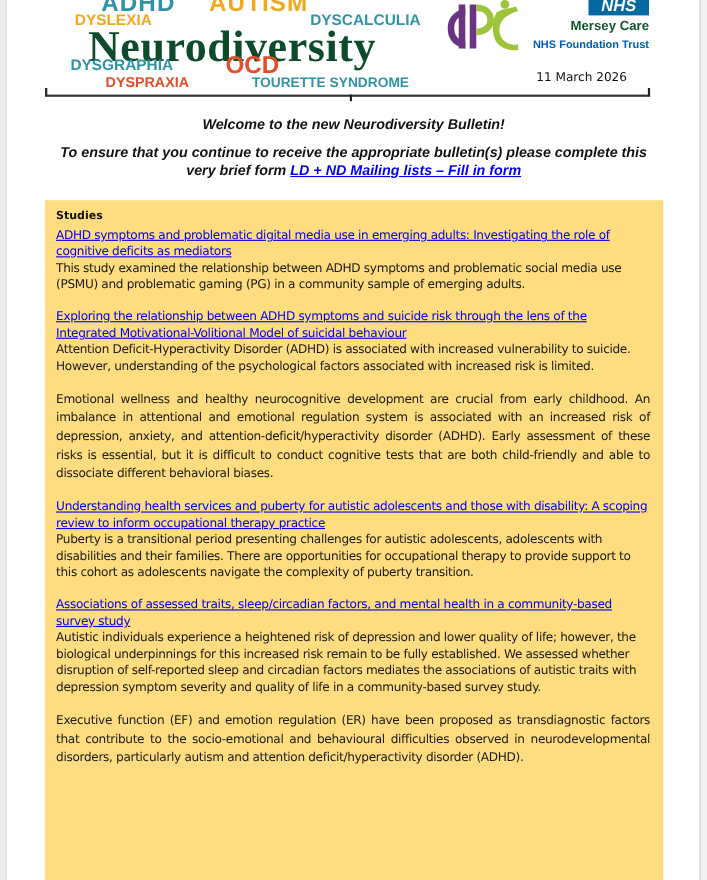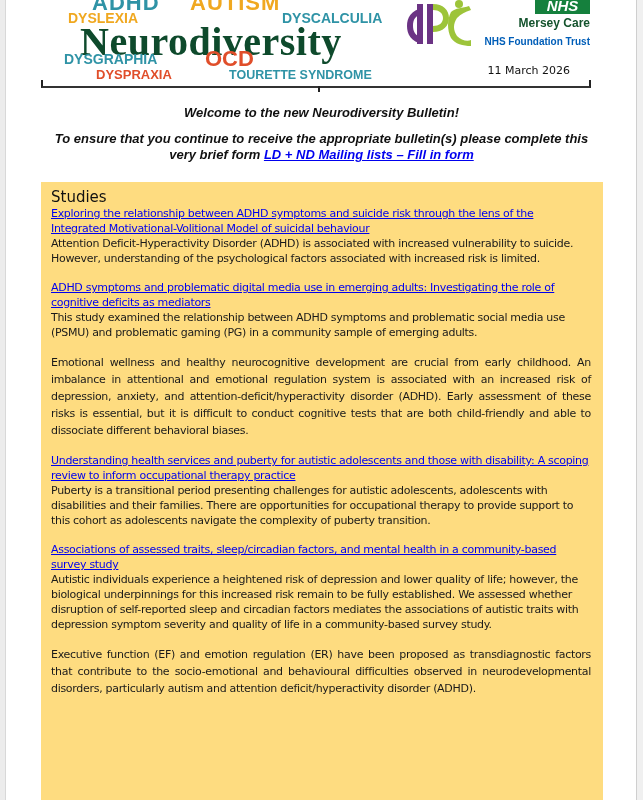--- a/index.html
+++ b/index.html
@@ -22,31 +22,31 @@
   .wc-dysgraph { left: 64px; top: 52px; font-size: 14px; color: #2f93a6; }
   .wc-ocd { left: 205px; top: 48px; font-size: 22px; color: #e04e2a; }
   .wc-dyspraxia { left: 96px; top: 68px; font-size: 13px; color: #e04e2a; }
   .wc-tourette { left: 229px; top: 69px; font-size: 12.5px; color: #2f93a6; }
 
   .bracket { position: absolute; left: 41px; top: 80px; width: 546px; height: 6px; border-left: 2px solid #222; border-right: 2px solid #222; border-bottom: 2px solid #222; border-bottom-color: #333; }
   .bracket-tick { position: absolute; left: 318px; top: 86px; width: 2px; height: 6px; background: #222; }
 
   .logo-dpc { position: absolute; left: 405px; top: 0; width: 70px; height: 46px; }
 
-  .nhs-box { position: absolute; left: 535px; top: 0; width: 55px; height: 14px; background: #15803d; color: #fff; font-family: "Liberation Sans", sans-serif; font-weight: bold; font-style: italic; font-size: 15px; line-height: 12px; text-align: center; overflow: hidden; }
+  .nhs-box { position: absolute; left: 535px; top: 0; width: 55px; height: 14px; background: #0369a1; color: #fff; font-family: "Liberation Sans", sans-serif; font-weight: bold; font-style: italic; font-size: 15px; line-height: 12px; text-align: center; overflow: hidden; }
   .mersey { position: absolute; left: 486px; top: 16px; width: 104px; text-align: right; font-family: "Liberation Sans", sans-serif; font-weight: bold; font-size: 12px; color: #14532d; }
   .trust { position: absolute; left: 470px; top: 36px; width: 120px; text-align: right; font-family: "Liberation Sans", sans-serif; font-weight: bold; font-size: 10px; color: #005eb8; }
   .issue-date { position: absolute; left: 440px; top: 64px; width: 130px; text-align: right; font-family: "DejaVu Sans", sans-serif; font-size: 11px; color: #111; }
 
   .welcome { position: absolute; left: 0; top: 105px; width: 643px; text-align: center; font-family: "Liberation Sans", sans-serif; font-style: italic; font-weight: bold; font-size: 13px; color: #111; }
   .ensure { position: absolute; left: 40px; top: 131px; width: 563px; text-align: center; font-family: "Liberation Sans", sans-serif; font-style: italic; font-weight: bold; font-size: 13px; line-height: 16px; color: #111; }
   .ensure a { color: #0000ee; text-decoration: underline; }
 
   .studies-box { position: absolute; left: 41px; top: 182px; width: 562px; height: 630px; background: #fedc80; padding: 6px 0 0 10px; box-sizing: border-box; }
-  .studies-title { font-family: "DejaVu Sans", sans-serif; font-weight: normal; font-size: 15px; color: #111; line-height: 18px; margin: 0; }
+  .studies-title { font-family: "DejaVu Sans", sans-serif; font-weight: bold; font-size: 10px; color: #111; line-height: 18px; margin: 0; }
   .study { margin-bottom: 14px; }
   .study-link { display: block; font-family: "DejaVu Sans", sans-serif; font-size: 11px; line-height: 15px; color: #0000ee; text-decoration: underline; letter-spacing: -0.3px; width: 540px; }
   .study-text { font-family: "DejaVu Sans", sans-serif; font-size: 11px; line-height: 15px; color: #1a1a1a; letter-spacing: -0.3px; width: 540px; margin: 0; }
   .study-text.wide { line-height: 17px; text-align: justify; }
 </style>
 </head>
 <body>
 
 <div class="left-edge"></div>
 <div class="right-edge"></div>
@@ -82,27 +82,27 @@
 
 <div class="welcome">Welcome to the new Neurodiversity Bulletin!</div>
 <div class="ensure">
   <span>To ensure that you continue to receive the appropriate bulletin(s) please complete this very brief form </span><a href="#">LD + ND Mailing lists – Fill in form</a>
 </div>
 
 <div class="studies-box">
   <h2 class="studies-title">Studies</h2>
 
   <div class="study">
-    <a href="#" class="study-link">Exploring the relationship between ADHD symptoms and suicide risk through the lens of the Integrated Motivational-Volitional Model of suicidal behaviour</a>
-    <p class="study-text">Attention Deficit-Hyperactivity Disorder (ADHD) is associated with increased vulnerability to suicide. However, understanding of the psychological factors associated with increased risk is limited.</p>
+    <a href="#" class="study-link">ADHD symptoms and problematic digital media use in emerging adults: Investigating the role of cognitive deficits as mediators</a>
+    <p class="study-text">This study examined the relationship between ADHD symptoms and problematic social media use (PSMU) and problematic gaming (PG) in a community sample of emerging adults.</p>
   </div>
 
   <div class="study">
-    <a href="#" class="study-link">ADHD symptoms and problematic digital media use in emerging adults: Investigating the role of cognitive deficits as mediators</a>
-    <p class="study-text">This study examined the relationship between ADHD symptoms and problematic social media use (PSMU) and problematic gaming (PG) in a community sample of emerging adults.</p>
+    <a href="#" class="study-link">Exploring the relationship between ADHD symptoms and suicide risk through the lens of the Integrated Motivational-Volitional Model of suicidal behaviour</a>
+    <p class="study-text">Attention Deficit-Hyperactivity Disorder (ADHD) is associated with increased vulnerability to suicide. However, understanding of the psychological factors associated with increased risk is limited.</p>
   </div>
 
   <div class="study">
     <p class="study-text wide">Emotional wellness and healthy neurocognitive development are crucial from early childhood. An imbalance in attentional and emotional regulation system is associated with an increased risk of depression, anxiety, and attention-deficit/hyperactivity disorder (ADHD). Early assessment of these risks is essential, but it is difficult to conduct cognitive tests that are both child-friendly and able to dissociate different behavioral biases.</p>
   </div>
 
   <div class="study">
     <a href="#" class="study-link">Understanding health services and puberty for autistic adolescents and those with disability: A scoping review to inform occupational therapy practice</a>
     <p class="study-text">Puberty is a transitional period presenting challenges for autistic adolescents, adolescents with disabilities and their families. There are opportunities for occupational therapy to provide support to this cohort as adolescents navigate the complexity of puberty transition.</p>
   </div>

